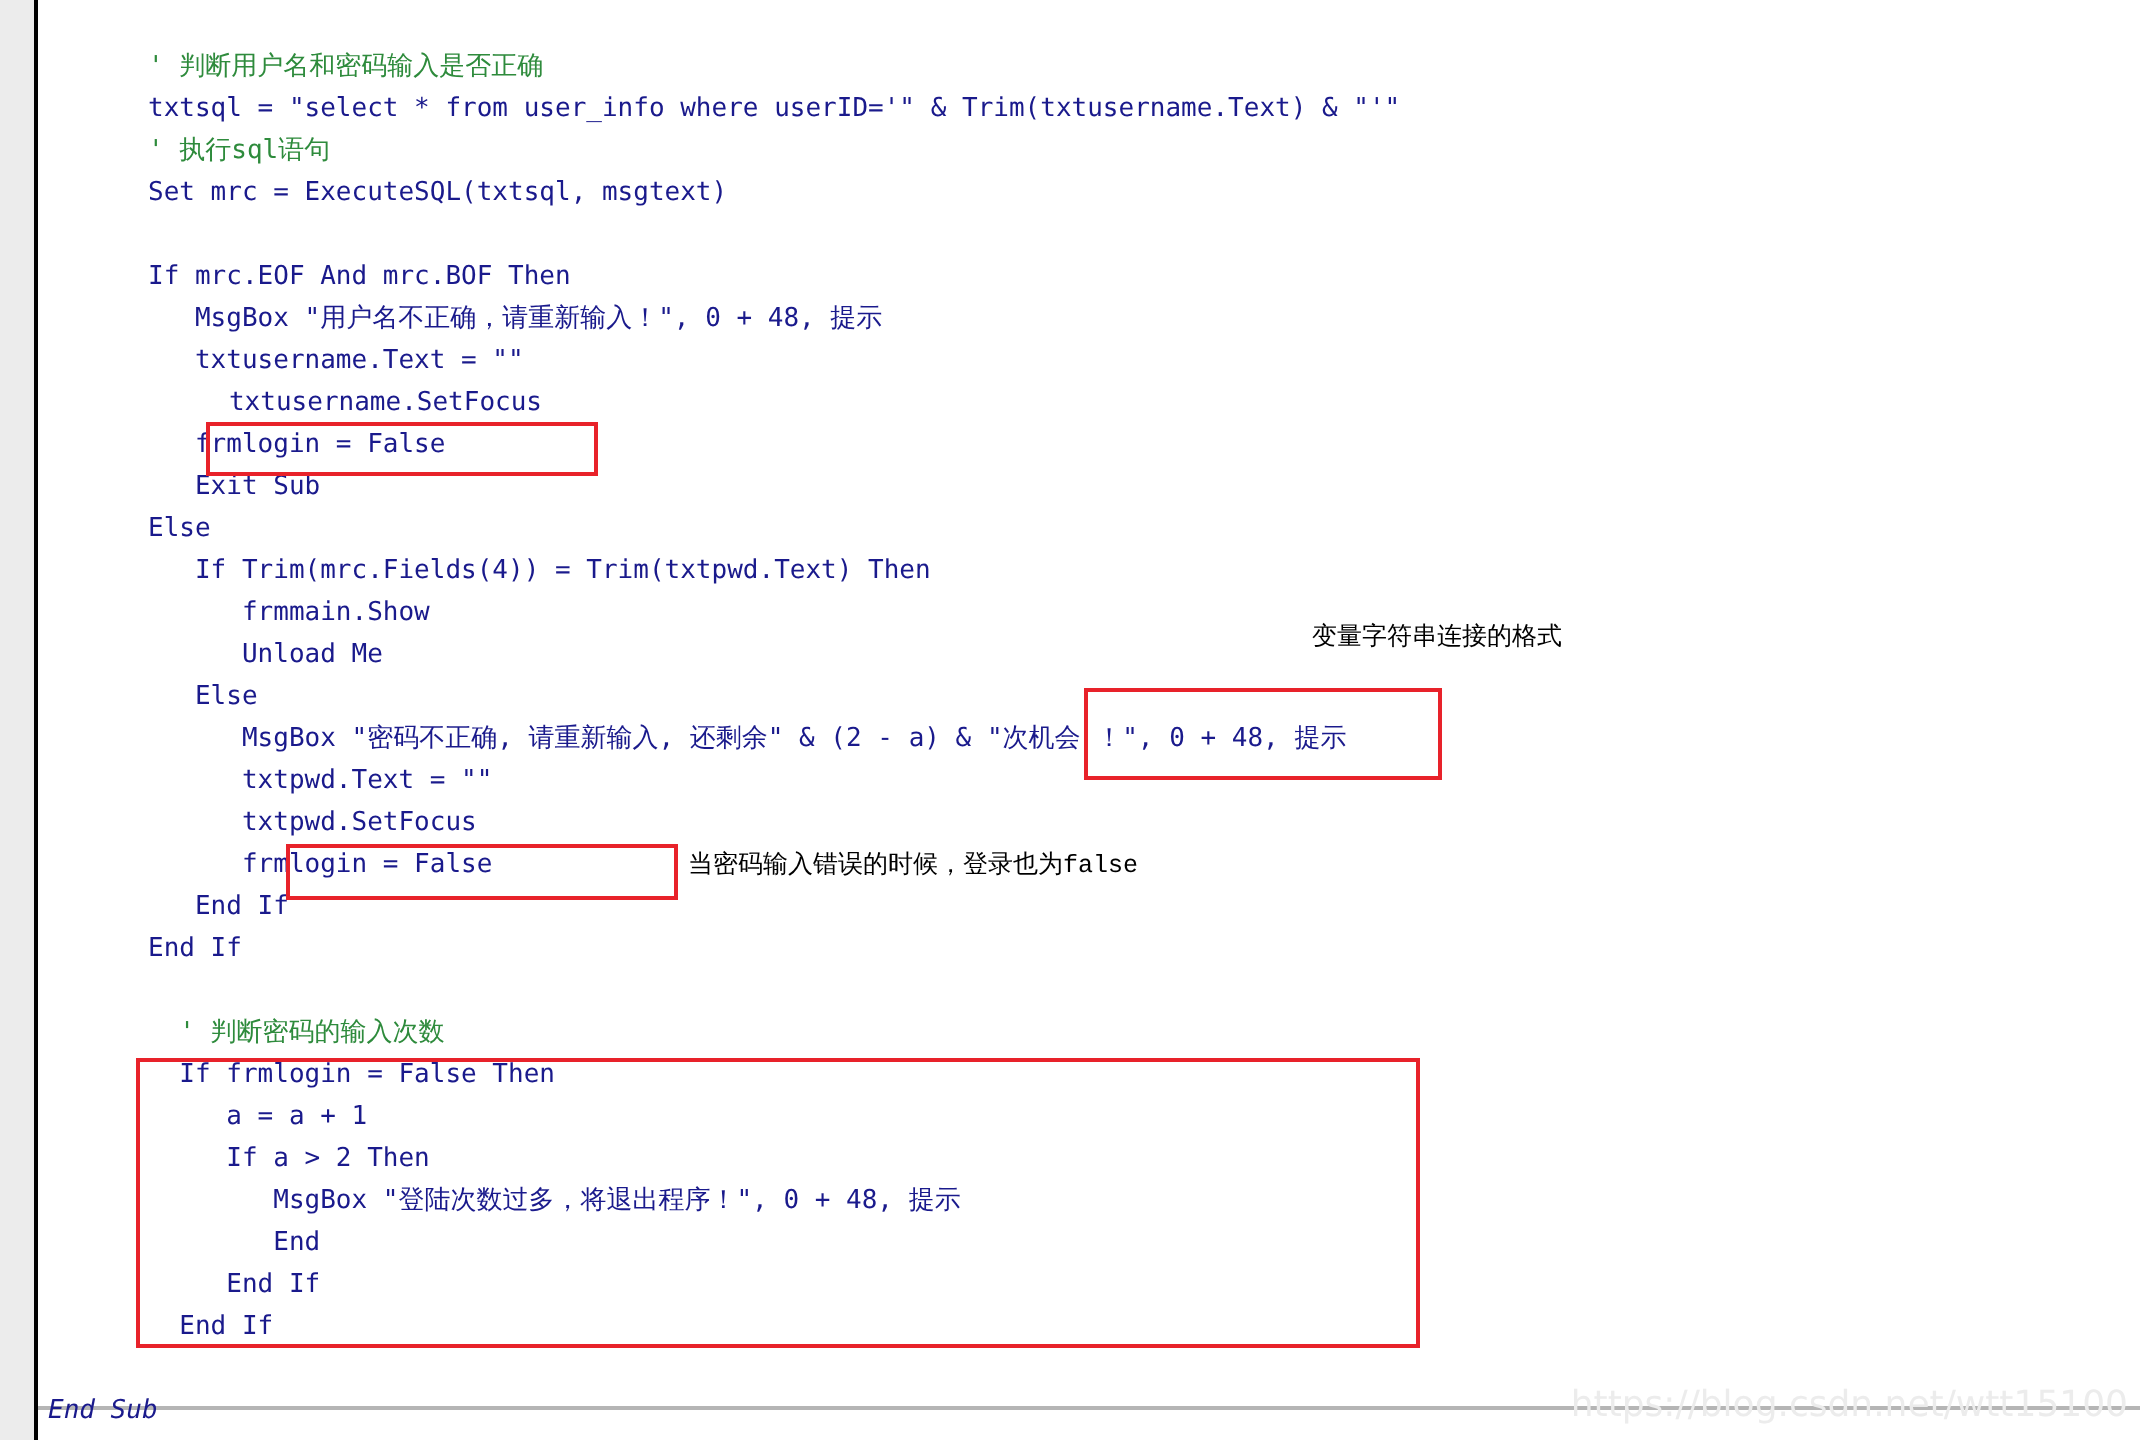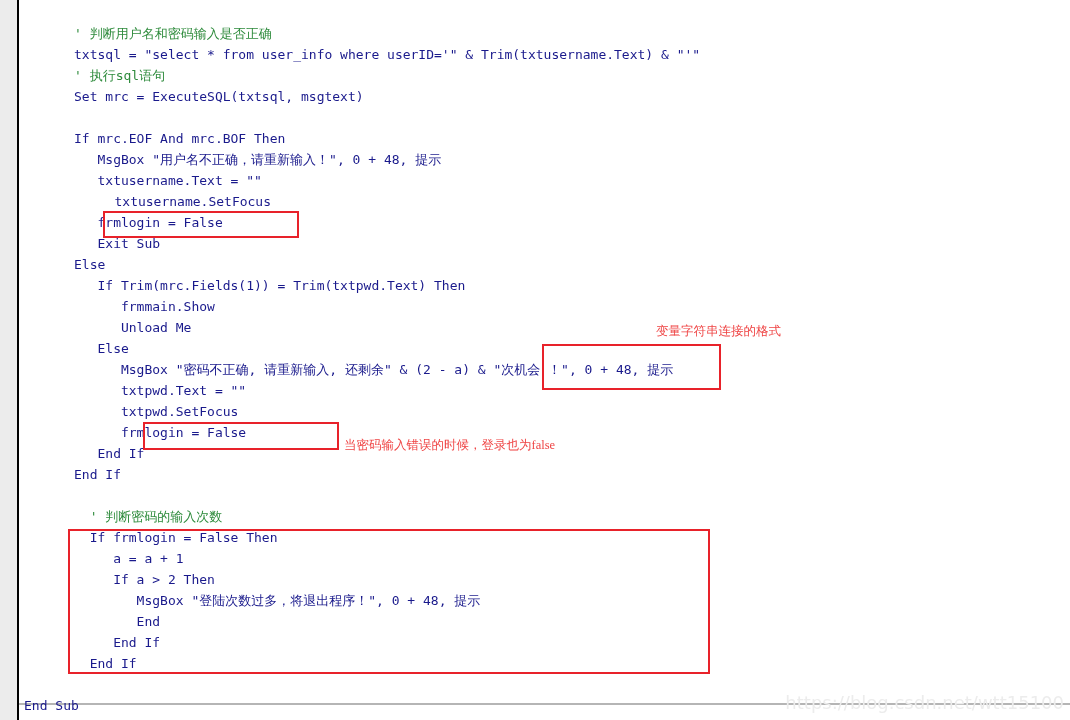--- a/index.html
+++ b/index.html
@@ -69,25 +69,24 @@
   .rbox {
     position: absolute;
     border: 2px solid #e8222a;
     box-sizing: border-box;
     pointer-events: none;
   }
   
   .rnote {
     position: absolute;
     white-space: pre;
-    color: #ef4444;
-    font-family: Liberation Serif, serif;
+    color: #000000;
+    font-family: Liberation Mono, monospace;
     font-size: 12.5px;
     line-height: 15px;
-    margin-top: 12px;
   }
   
   #watermark {
     position: absolute;
     right: 6px;
     top: 692px;
     color: #ececec;
     font-family: "DejaVu Sans", "Liberation Sans", sans-serif;
     font-size: 18px;
     white-space: pre;
@@ -111,41 +110,41 @@
     <div class="line cmt" style="top:66px;  left:55px;">' 执行sql语句</div>
     <div class="line" style="top:129px; left:55px;">If mrc.EOF And mrc.BOF Then</div>
 
     <div class="line" style="top:87px;  left:55px;">Set mrc = ExecuteSQL(txtsql, msgtext)</div>
     <div class="line" style="top:150px; left:55px;">   MsgBox "用户名不正确，请重新输入！", 0 + 48, 提示</div>
     <div class="line" style="top:171px; left:55px;">   txtusername.Text = ""</div>
     <div class="line" style="top:192px; left:72px;">   txtusername.SetFocus</div>
     <div class="line" style="top:213px; left:55px;">   frmlogin = False</div>
     <div class="line" style="top:234px; left:55px;">   Exit Sub</div>
     <div class="line" style="top:255px; left:55px;">Else</div>
-    <div class="line" style="top:276px; left:55px;">   If Trim(mrc.Fields(1)) = Trim(txtpwd.Text) Then</div>
+    <div class="line" style="top:276px; left:55px;">   If Trim(mrc.Fields(4)) = Trim(txtpwd.Text) Then</div>
     <div class="line" style="top:297px; left:55px;">      frmmain.Show</div>
     <div class="line" style="top:318px; left:55px;">      Unload Me</div>
     <div class="line" style="top:339px; left:55px;">   Else</div>
     <div class="line" style="top:360px; left:55px;">      MsgBox "密码不正确, 请重新输入, 还剩余" &amp; (2 - a) &amp; "次机会 ！", 0 + 48, 提示</div>
     <div class="line" style="top:381px; left:55px;">      txtpwd.Text = ""</div>
     <div class="line" style="top:402px; left:55px;">      txtpwd.SetFocus</div>
     <div class="line" style="top:423px; left:55px;">      frmlogin = False</div>
     <div class="line" style="top:444px; left:55px;">   End If</div>
     <div class="line" style="top:465px; left:55px;">End If</div>
 
     <div class="line" style="top:528px; left:55px;">  If frmlogin = False Then</div>
     <div class="line cmt" style="top:507px; left:55px;">  ' 判断密码的输入次数</div>
     <div class="line" style="top:549px; left:55px;">     a = a + 1</div>
     <div class="line" style="top:570px; left:55px;">     If a &gt; 2 Then</div>
     <div class="line" style="top:591px; left:55px;">        MsgBox "登陆次数过多，将退出程序！", 0 + 48, 提示</div>
     <div class="line" style="top:612px; left:55px;">        End</div>
     <div class="line" style="top:633px; left:55px;">     End If</div>
     <div class="line" style="top:654px; left:55px;">  End If</div>
 
-    <div class="line" style="top:696px; left:5px;">End Sub</div>
+    <div class="line" style="top:696px; left:5px;font-style:italic;">End Sub</div>
 
     <div class="rbox" style="left:84px;  top:211px; width:196px; height:27px;"></div>
     <div class="rbox" style="left:523px; top:344px; width:179px; height:46px;"></div>
     <div class="rbox" style="left:124px; top:422px; width:196px; height:28px;"></div>
     <div class="rbox" style="left:49px;  top:529px; width:642px; height:145px;"></div>
 
     <div class="rnote" style="left:637px; top:312px;">变量字符串连接的格式</div>
     <div class="rnote" style="left:325px; top:426px;">当密码输入错误的时候，登录也为false</div>
 
   </div>

